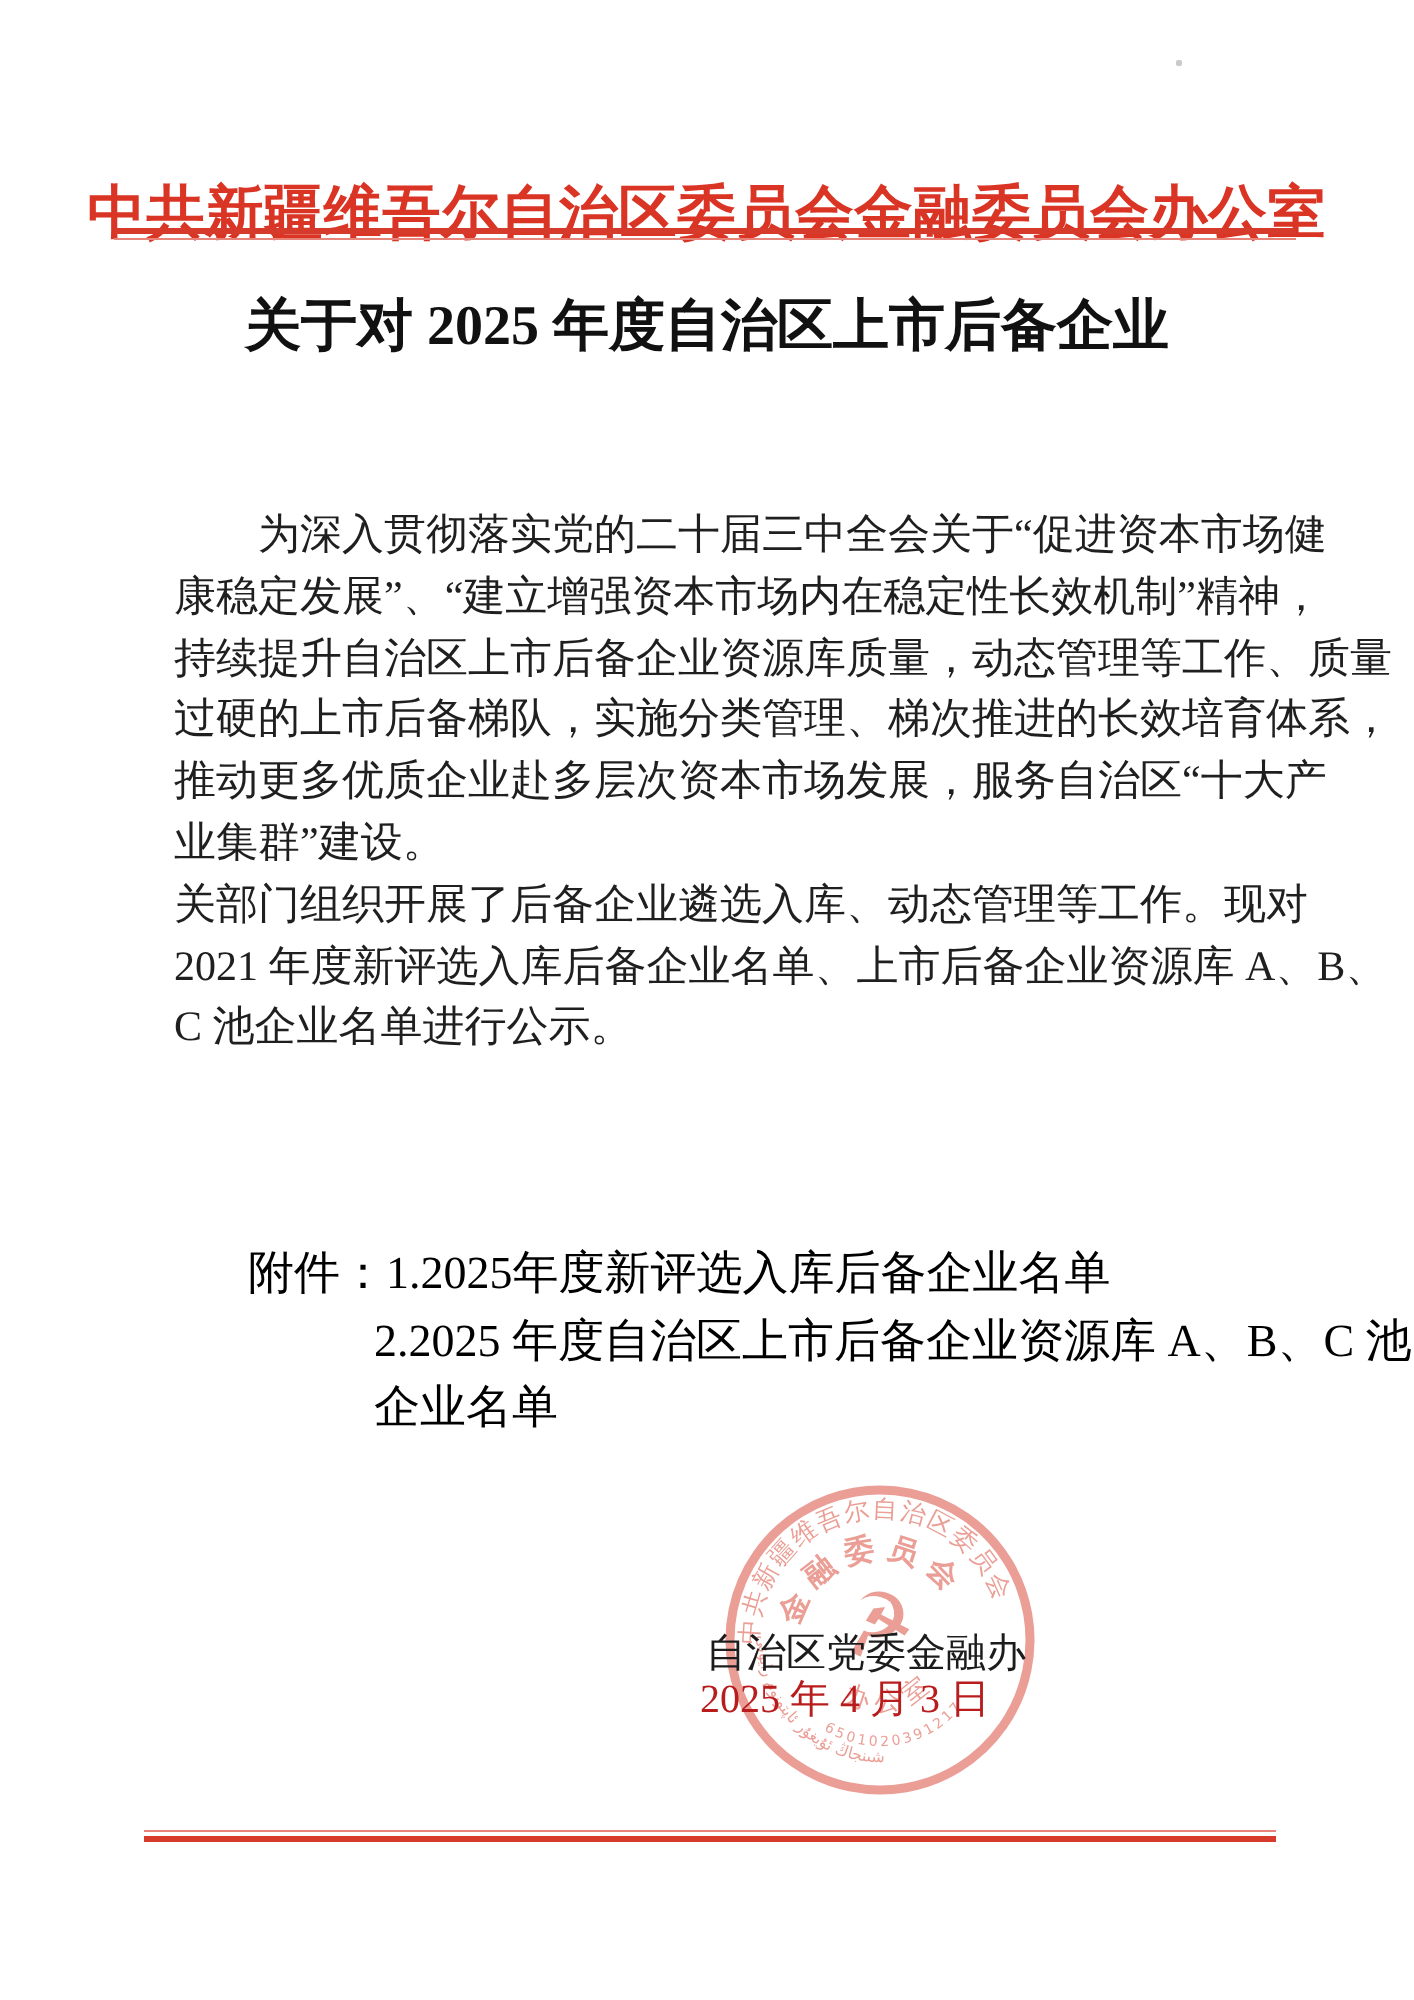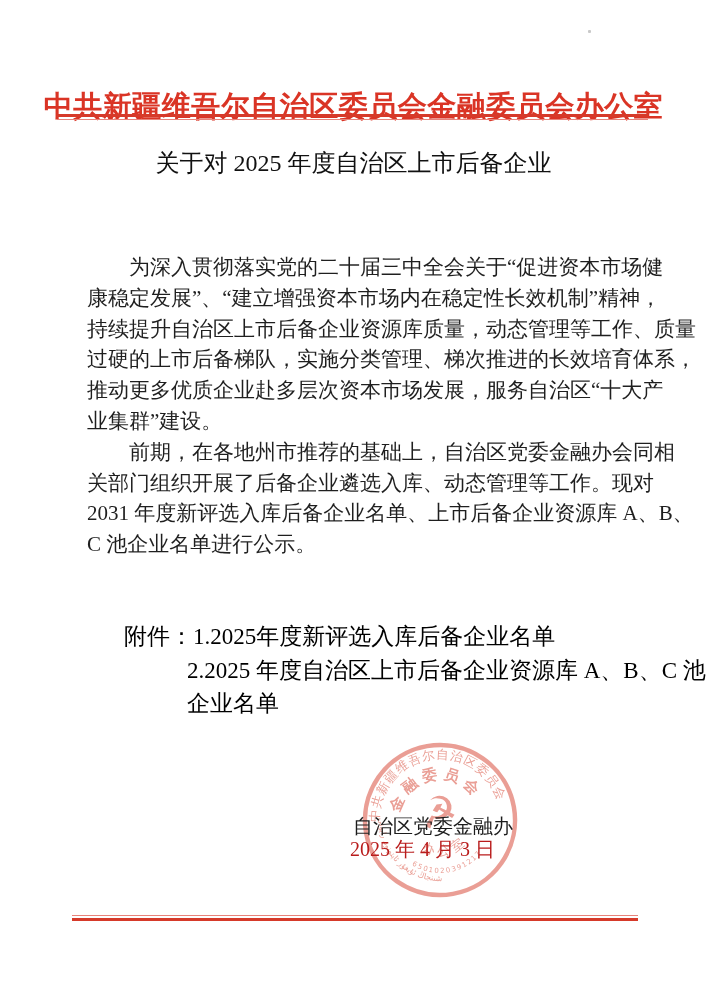--- a/index.html
+++ b/index.html
@@ -34,21 +34,21 @@
   .rule-top-thick{left:57px;top:114px;width:591px;height:3px;background:#d63a2a;}
   .rule-top-thin {left:57px;top:119px;width:591px;height:1px;background:#e8837a;}
   .rule-bot-thin {left:72px;top:915px;width:566px;height:1px;background:#e8837a;}
   .rule-bot-thick{left:72px;top:918px;width:566px;height:3px;background:#d63a2a;}
   
   .doc-title{
     position:absolute;left:0;top:145px;width:707px;
     text-align:center;color:#111;
   }
   .doc-title .tline{
-    font-size:24px;font-weight:normal;line-height:37px;height:37px;
+    font-size:28px;font-weight:bold;line-height:37px;height:37px;
     white-space:nowrap;
   }
   
   .body-block{
     position:absolute;left:87px;top:252px;width:546px;
     font-size:21px;color:#1f1f1f;
   }
   .bline{
     width:546px;height:30.8px;line-height:30.8px;
     text-align:justify;text-align-last:justify;
@@ -94,23 +94,22 @@
     <div class="tline">关于对 2025 年度自治区上市后备企业</div>
   </div>
 
   <div class="body-block">
     <div class="bline indent">为深入贯彻落实党的二十届三中全会关于“促进资本市场健</div>
     <div class="bline">康稳定发展”、“建立增强资本市场内在稳定性长效机制”精神，</div>
     <div class="bline">持续提升自治区上市后备企业资源库质量，动态管理等工作、质量</div>
     <div class="bline">过硬的上市后备梯队，实施分类管理、梯次推进的长效培育体系，</div>
     <div class="bline">推动更多优质企业赴多层次资本市场发展，服务自治区“十大产</div>
     <div class="bline end">业集群”建设。</div>
-    <div class="bline indent">前期，在各地州市推荐的基础上，自治区党委金融办会同相</div>
     <div class="bline">关部门组织开展了后备企业遴选入库、动态管理等工作。现对</div>
-    <div class="bline">2031 年度新评选入库后备企业名单、上市后备企业资源库 A、B、</div>
+    <div class="bline">2021 年度新评选入库后备企业名单、上市后备企业资源库 A、B、</div>
     <div class="bline end">C 池企业名单进行公示。</div>
   </div>
 
   <div class="attach-block">
     <div class="aline">附件：1.2025年度新评选入库后备企业名单</div>
     <div class="aline cont">2.2025 年度自治区上市后备企业资源库 A、B、C 池</div>
     <div class="aline cont">企业名单</div>
   </div>
 
   <div class="seal">

